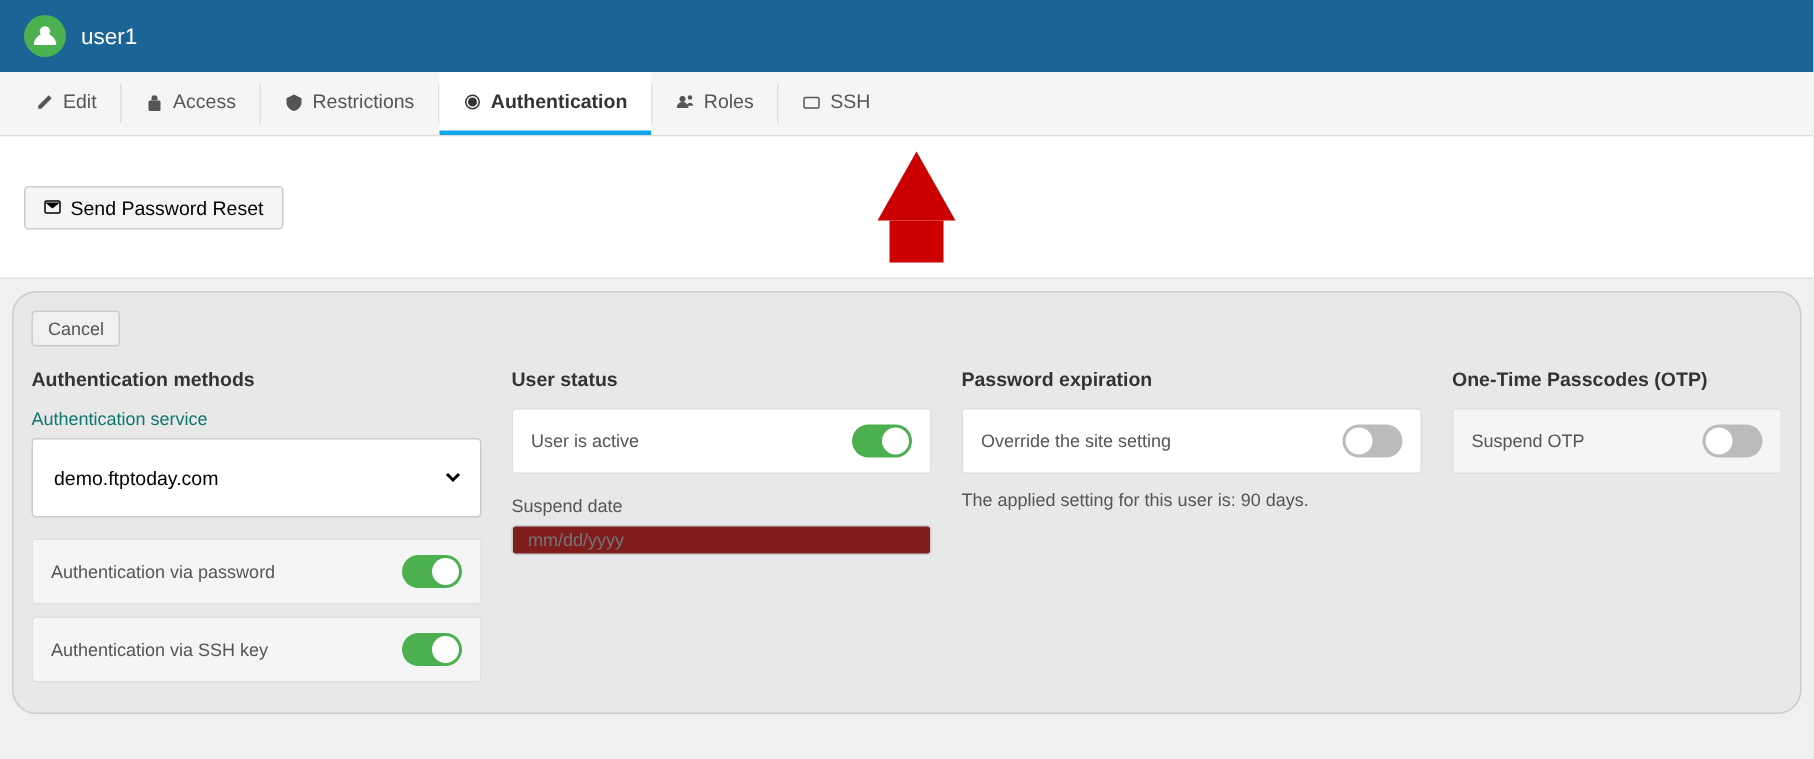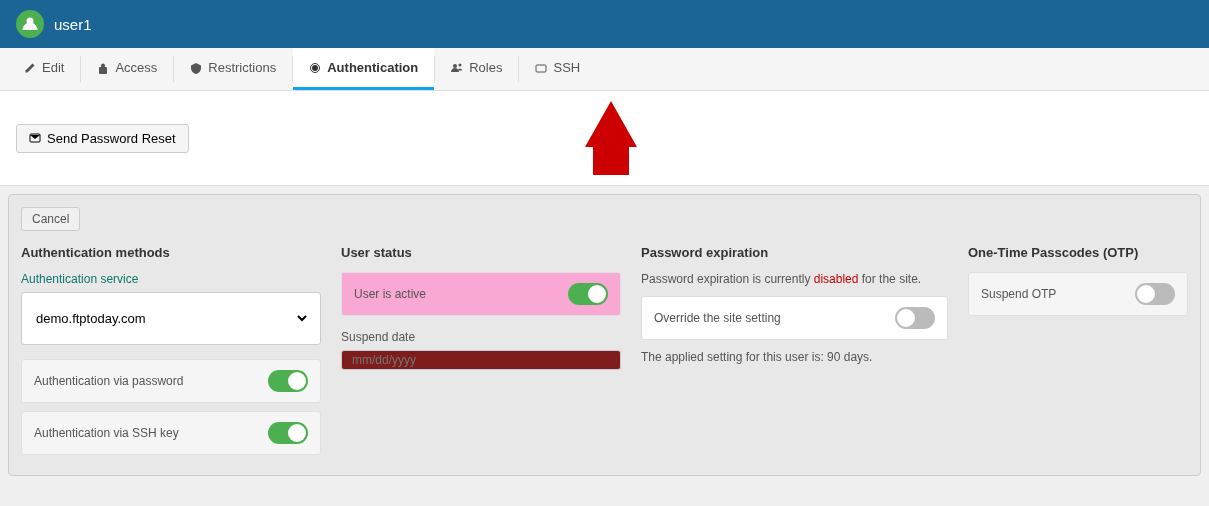--- a/index.html
+++ b/index.html
@@ -14,21 +14,21 @@
     .tabs-bar { background: #f5f5f5; border-bottom: 1px solid #ddd; display: flex; align-items: stretch; padding: 0 8px; }
     .tab { display: flex; align-items: center; gap: 6px; padding: 12px 16px; cursor: pointer; font-size: 13px; color: #555; border-bottom: 3px solid transparent; white-space: nowrap; text-decoration: none; }
     .tab.active { color: #333; border-bottom: 3px solid #0ea5e9; background: white; font-weight: 700; }
     .tab-separator { width: 1px; background: #ddd; margin: 8px 0; }
 
     
     .toolbar { background: white; padding: 10px 16px; border-bottom: 1px solid #e0e0e0; display: flex; align-items: center; justify-content: space-between; }
     .btn { padding: 6px 12px; border: 1px solid #ccc; border-radius: 3px; background: #f5f5f5; cursor: pointer; font-size: 13px; color: #000000; display: flex; align-items: center; gap: 6px; }
 
     
-    .content { margin: 8px; background: #e8e8e8; border-radius: 4px; border: 1px solid #ccc; padding: 12px; }
+    .content { margin: 8px; background: #e8e8e8; border-radius: 16px; border: 1px solid #ccc; padding: 12px; }
     .cancel-btn { padding: 4px 10px; border: 1px solid #ccc; border-radius: 3px; background: #f0f0f0; cursor: pointer; font-size: 12px; color: #555; margin-bottom: 14px; }
 
     .columns { display: grid; grid-template-columns: 300px 280px 1fr 220px; gap: 20px; }
 
     .col-title { font-size: 13px; font-weight: 700; color: #333; margin-bottom: 12px; }
 
     
     .auth-service-label { font-size: 12px; color: #0f766e; margin-bottom: 6px; }
     .select-wrapper { border: 1px solid #ccc; border-radius: 3px; background: white; display: flex; align-items: center; padding: 17px 10px; margin-bottom: 14px; }
     .select-wrapper select { border: none; outline: none; flex: 1; font-size: 13px; background: transparent; cursor: pointer; }
@@ -38,21 +38,21 @@
 
     
     .toggle { width: 40px; height: 22px; border-radius: 11px; position: relative; cursor: pointer; }
     .toggle.on { background: #4CAF50; }
     .toggle.off { background: #bbb; }
     .toggle-knob { width: 18px; height: 18px; background: white; border-radius: 50%; position: absolute; top: 2px; transition: left 0.1s; }
     .toggle.on .toggle-knob { left: 20px; }
     .toggle.off .toggle-knob { left: 2px; }
 
     
-    .user-status-row { background: #f9a8d4; border: 1px solid #e0e0e0; border-radius: 3px; padding: 10px 12px; margin-bottom: 14px; display: flex; align-items: center; justify-content: space-between; }
+    .user-status-row { background: #ffffff; border: 1px solid #e0e0e0; border-radius: 3px; padding: 10px 12px; margin-bottom: 14px; display: flex; align-items: center; justify-content: space-between; }
     .suspend-label { font-size: 12px; color: #555; margin-bottom: 6px; }
     .date-input { width: 100%; border: 1px solid #ccc; border-radius: 3px; padding: 2px 10px; font-size: 12px; color: #999; background: #7f1d1d; }
 
     
     .pw-info { font-size: 12px; color: #555; margin-bottom: 4px; }
     .pw-info .disabled { color: #cc0000; }
     .override-box { background: white; border: 1px solid #ddd; border-radius: 3px; padding: 10px 12px; margin: 10px 0; display: flex; align-items: center; justify-content: space-between; }
     .override-label { font-size: 12px; color: #555; }
     .applied-setting { font-size: 12px; color: #555; margin-top: 6px; }
 
@@ -181,23 +181,20 @@
         </div>
       </div>
 
       <div class="suspend-label">Suspend date</div>
       <input type="text" class="date-input" placeholder="mm/dd/yyyy" style="">
     </div>
 
     <div>
       <div class="col-title">Password expiration</div>
 
-      <p class="pw-info">
-        <span>Password expiration is currently </span><span class="disabled">disabled</span><span> for the site.</span>
-      </p>
 
       <div class="override-box">
         <span class="override-label">Override the site setting</span>
         <div class="toggle off">
           <div class="toggle-knob"></div>
         </div>
       </div>
 
       <p class="applied-setting">The applied setting for this user is: 90 days.</p>
     </div>

